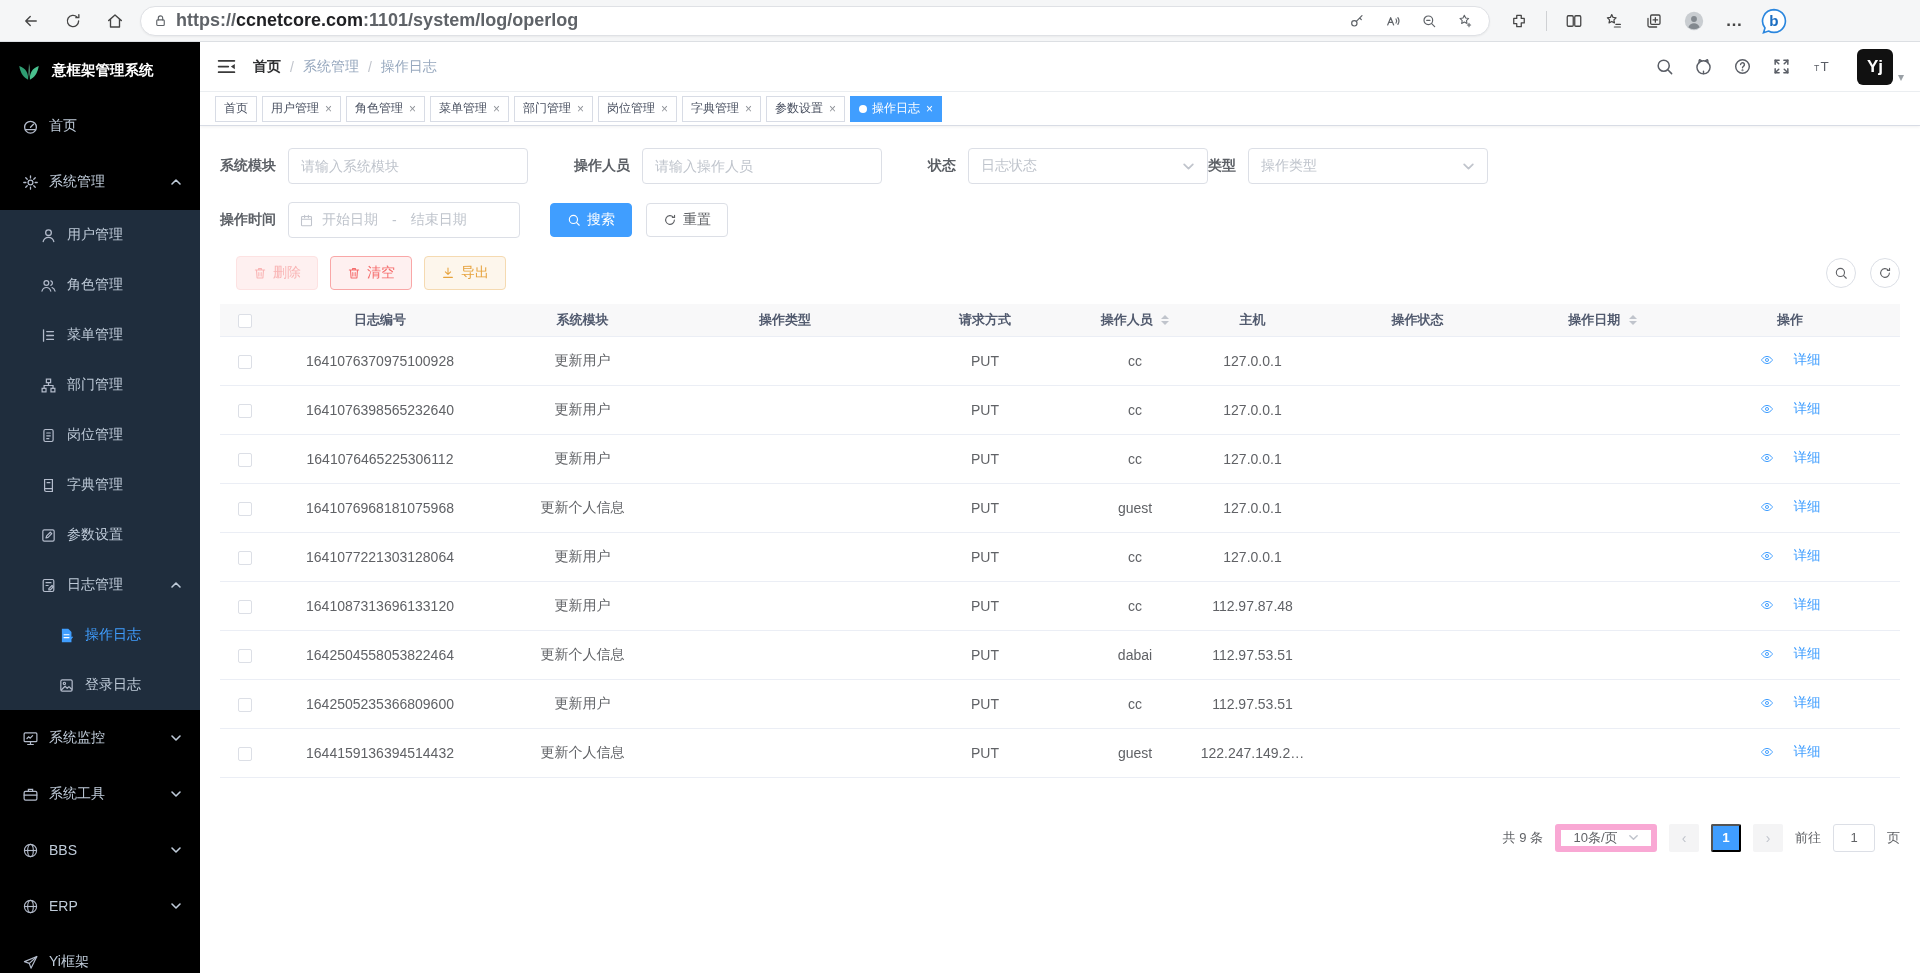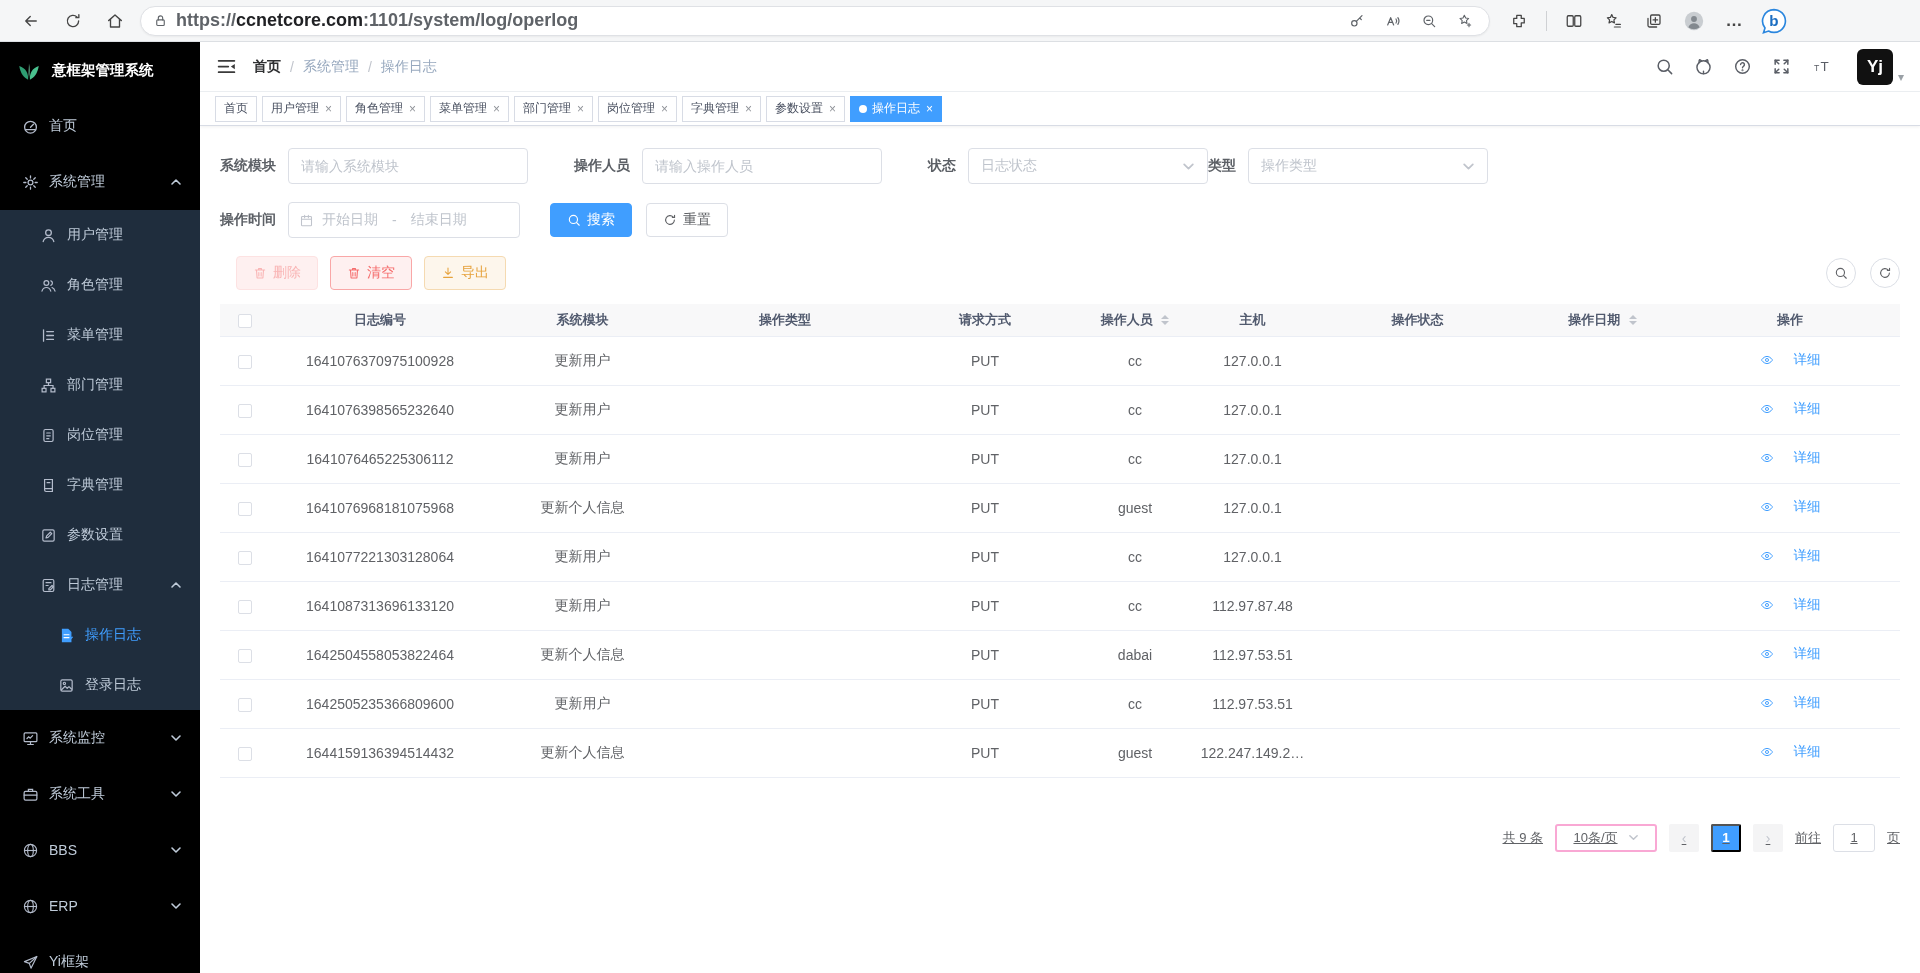--- a/index.html
+++ b/index.html
@@ -103,22 +103,22 @@
   .checkbox { width:14px; height:14px; border:1px solid #dcdfe6; border-radius:2px; background:#fff;
     display:inline-block; vertical-align:middle; cursor:pointer; }
   .sort-wrap { display:inline-flex; flex-direction:column; gap:2px; margin-left:5px; vertical-align:middle; }
   .sort-asc { width:0; height:0; border:4px solid transparent; border-bottom-color:#c0c4cc; border-top:none; }
   .sort-desc { width:0; height:0; border:4px solid transparent; border-top-color:#c0c4cc; border-bottom:none; }
   .detail-link { color:#409EFF; font-size:13.5px; display:inline-flex; align-items:center; gap:20px; cursor:pointer; }
   .detail-link .ic { width:14px; height:14px; }
 
   
   .pagination { display:flex; align-items:center; justify-content:flex-end; gap:12px;
-    margin-top:46px; font-size:13px; color:#606266;text-decoration:underline; }
-  .page-size { width:102px; height:28px; border:2px solid #f9a8d4; border-radius:3px;
+    margin-top:46px; font-size:13px; color:#606266; }
+  .page-size { width:102px; height:28px; border:6px solid #f9a8d4; border-radius:3px;
     display:flex; align-items:center; justify-content:center; gap:10px; cursor:pointer; }
   .page-size .ic { width:11px; height:11px; color:#c0c4cc; }
   .pg-btn { width:30px; height:28px; background:#f4f4f5; border:none; border-radius:2px;
     color:#c0c4cc; font-size:14px; display:flex; align-items:center; justify-content:center; cursor:pointer; }
   .pg-num { width:30px; height:28px; background:#409EFF; color:#fff; border-radius:2px;
     display:flex; align-items:center; justify-content:center; font-weight:600; cursor:pointer; }
   .goto-input { width:42px; height:28px; border:1px solid #dcdfe6; border-radius:3px;
     text-align:center; font-size:13px; color:#606266; }
 </style>
 </head>

